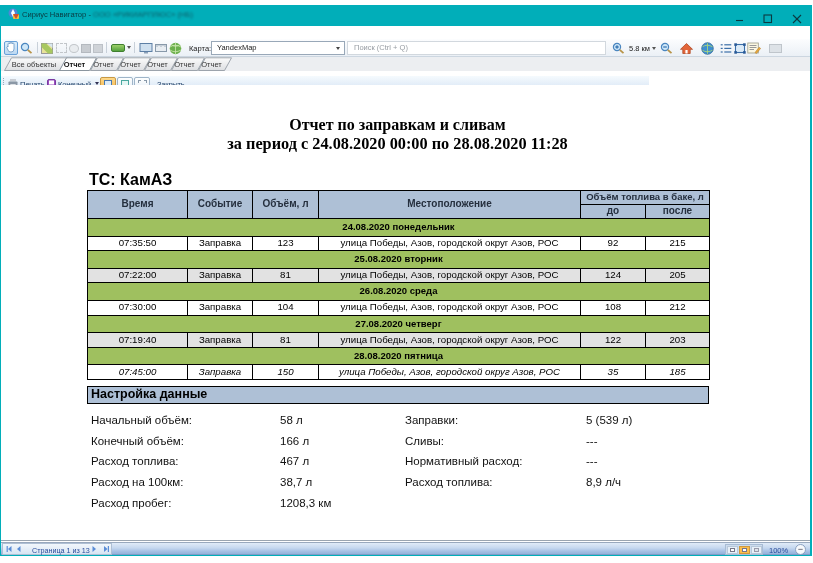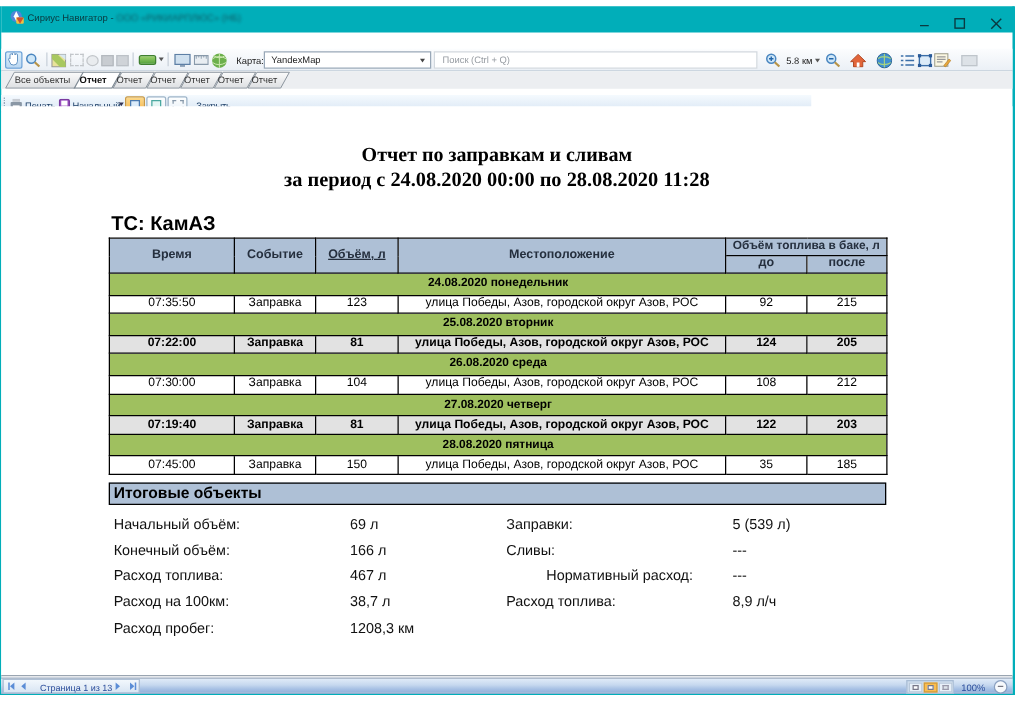--- a/index.html
+++ b/index.html
@@ -41,21 +41,21 @@
 
 #rtitle1 { left:-7px; top:115.5px; width:809px; text-align:center; font-family:"Liberation Serif",serif; font-weight:bold; font-size:16px; color:#000; }
 #rtitle2 { left:-7px; top:133.5px; width:809px; text-align:center; font-family:"Liberation Serif",serif; font-weight:bold; font-size:16.3px; color:#000; }
 #tcline { left:89px; top:171px; font-family:Liberation Sans, sans-serif; font-weight:bold; font-size:16px; color:#000; }
 
 
 #tbl { position:absolute; left:87px; top:190px; border-collapse:collapse; table-layout:fixed; font-size:9.7px; color:#000; }
 #tbl td { border:1px solid #000; text-align:center; padding:0 0 1.5px 0; overflow:hidden; white-space:nowrap; }
 #tbl .hdr { background:#aec0d6; font-weight:bold; font-size:10px; color:#252f3e; }
 #tbl .green { background:#9fc05f; font-weight:bold; font-size:9.5px; }
-#tbl .gray { background:#e2e2e2;font-weight:bold; }
+#tbl .gray { background:#e2e2e2; }
 
 
 #sumbar { left:87px; top:386px; width:622px; height:18px; background:#aec0d6; border:1px solid #000; font-size:12.5px; font-weight:bold; color:#000; padding-left:3px; line-height:15px; }
 .sl { position:absolute; font-size:11.5px; color:#111; }
 
 
 #statusbar { left:1px; top:542px; width:809px; height:13px; background:linear-gradient(#e0ebf8 0%,#c6d8ef 45%,#a6c0e4 75%,#96b2da 100%); border-top:1px solid #98a8bd; border-bottom:1px solid #7e9cc8; }
 #pager { position:absolute; left:1px; top:0px; width:110px; height:12px; background:linear-gradient(#f2f7fc,#d8e5f3); border:1px solid #aebfd4; font-size:7.2px; color:#2b4d9b; }
 </style>
 </head>
@@ -202,21 +202,21 @@
         <rect x="2" y="0" width="6" height="2.5" fill="#c8cdd4"></rect>
         <rect x="0.5" y="2.5" width="9" height="4" rx="0.8" fill="#8a97a5"></rect>
         <rect x="2" y="5" width="6" height="4" fill="#fff" stroke="#8a97a5" stroke-width="0.6"></rect>
       </svg>
     <span class="rtext" style="left:19px;">Печать</span>
     <svg class="rtext" style="left:46px;top:3px;" width="9" height="9" viewBox="0 0 9 9">
         <rect x="0.5" y="0.5" width="8" height="8" fill="#9b4fc0" stroke="#7a3aa0" rx="1.5"></rect>
         <rect x="2" y="1.5" width="5" height="4" fill="#fff"></rect>
         <rect x="2.4" y="6" width="4.2" height="2.3" fill="#f0e4f8"></rect>
       </svg>
-    <span class="rtext" style="left:57px;letter-spacing:-0.15px;">Начальный</span>
+    <span class="rtext" style="left:57px;letter-spacing:-0.15px;">Конечный</span>
     <span class="rtext" style="left:94px;top:6px;width:0;height:0;border-left:2.5px solid transparent;border-right:2.5px solid transparent;border-top:3px solid #335;"></span>
     <div class="rbtn sel" style="left:99px;">
         <div style="margin:2px auto 0;width:8px;height:8px;border:1px solid #4a7ab0;background:#dcecfa;"></div>
       </div>
     <div class="rbtn" style="left:116px;">
         <div style="margin:2px auto 0;width:8px;height:8px;border:1px solid #4aa8a0;background:#e4f6f4;"></div>
       </div>
     <div class="rbtn" style="left:133px;">
         <div style="margin:2px auto 0;width:9px;height:8px;border:1px dashed #8899aa;"></div>
       </div>
@@ -234,21 +234,21 @@
         <col style="width:65px">
         <col style="width:66px">
         <col style="width:262px">
         <col style="width:65px">
         <col style="width:64px">
     </colgroup>
     <tbody>
         <tr class="hdr" style="height:14px;">
       <td rowspan="2" style="padding-bottom:3px;">Время</td>
           <td rowspan="2" style="padding-bottom:3px;">Событие</td>
-          <td rowspan="2" style="padding-bottom:3px;text-decoration:underline;">Объём, л</td>
+          <td rowspan="2" style="padding-bottom:3px;">Объём, л</td>
           <td rowspan="2" style="padding-bottom:3px;">Местоположение</td>
           <td colspan="2" style="font-size:9.5px;">Объём топлива в баке, л</td>
     </tr>
     <tr class="hdr" style="height:14px;">
           <td>до</td>
           <td>после</td>
         </tr>
     <tr class="green" style="height:17.5px;">
           <td colspan="6">24.08.2020 понедельник</td>
         </tr>
@@ -289,44 +289,44 @@
           <td>07:19:40</td>
           <td>Заправка</td>
           <td>81</td>
           <td>улица Победы, Азов, городской округ Азов, РОС</td>
           <td>122</td>
           <td>203</td>
         </tr>
     <tr class="green" style="height:17.5px;">
           <td colspan="6">28.08.2020 пятница</td>
         </tr>
-    <tr style="height:14.7px;">
+    <tr style="height:14.7px;font-style:italic;">
           <td>07:45:00</td>
           <td>Заправка</td>
           <td>150</td>
           <td>улица Победы, Азов, городской округ Азов, РОС</td>
           <td>35</td>
           <td>185</td>
         </tr>
   </tbody>
     </table>
 
-  <div class="abs" id="sumbar">Итоговые объекты</div>
+  <div class="abs" id="sumbar">Настройка данные</div>
 
   <span class="sl" style="left:91px;top:414px;">Начальный объём:</span>
-    <span class="sl" style="left:280px;top:414px;">69 л</span>
+    <span class="sl" style="left:280px;top:414px;">58 л</span>
   <span class="sl" style="left:405px;top:414px;">Заправки:</span>
     <span class="sl" style="left:586px;top:414px;">5 (539 л)</span>
   <span class="sl" style="left:91px;top:434.7px;">Конечный объём:</span>
     <span class="sl" style="left:280px;top:434.7px;">166 л</span>
   <span class="sl" style="left:405px;top:434.7px;">Сливы:</span>
     <span class="sl" style="left:586px;top:434.7px;">---</span>
   <span class="sl" style="left:91px;top:455.4px;">Расход топлива:</span>
     <span class="sl" style="left:280px;top:455.4px;">467 л</span>
-  <span class="sl" style="left:405px;top:455.4px;margin-left:32px;">Нормативный расход:</span>
+  <span class="sl" style="left:405px;top:455.4px;">Нормативный расход:</span>
     <span class="sl" style="left:586px;top:455.4px;">---</span>
   <span class="sl" style="left:91px;top:476.1px;">Расход на 100км:</span>
     <span class="sl" style="left:280px;top:476.1px;">38,7 л</span>
   <span class="sl" style="left:405px;top:476.1px;">Расход топлива:</span>
     <span class="sl" style="left:586px;top:476.1px;">8,9 л/ч</span>
   <span class="sl" style="left:91px;top:496.8px;">Расход пробег:</span>
     <span class="sl" style="left:280px;top:496.8px;">1208,3 км</span>
 
   <div class="abs" id="statusbar">
     <div id="pager">

